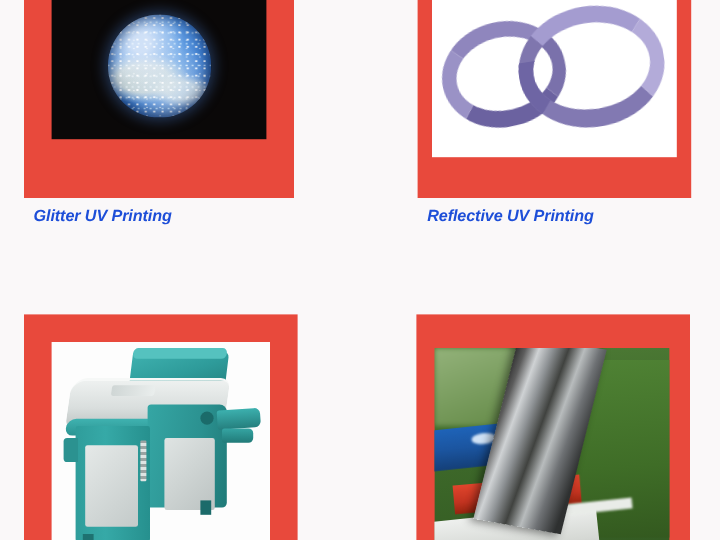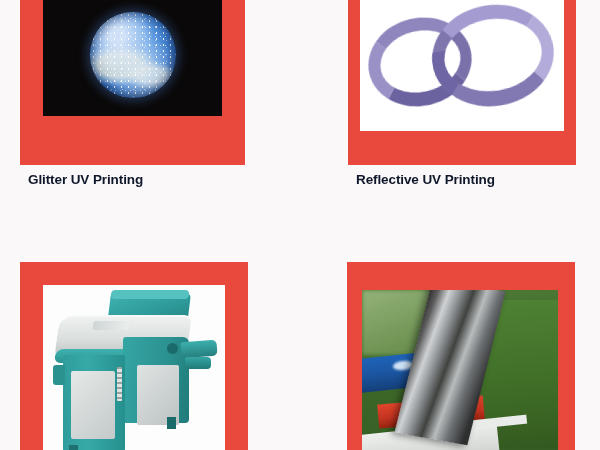--- a/index.html
+++ b/index.html
@@ -26,24 +26,25 @@
   }
   .card-media {
     position:absolute;
     overflow:hidden;
   }
 
   .caption {
     position:absolute;
     font-size:13.5px;
     font-weight:bold;
-    color:#0f172a;
+    color:#1d4ed8;
     letter-spacing:-0.1px;
     white-space:nowrap;
     font-family:"Liberation Sans", sans-serif;
+    font-style:italic;
   }
 
   
   #card-glitter       { left:20px;  top:-12px; width:225px; height:177px; }
   #media-glitter      { left:23px;  top:12px;  width:179px; height:116px; background:#0a0808; }
   .glitter-sphere {
     position:absolute;
     left:50%; top:50%;
     width:86px; height:86px;
     margin:-46px 0 0 -43px;

